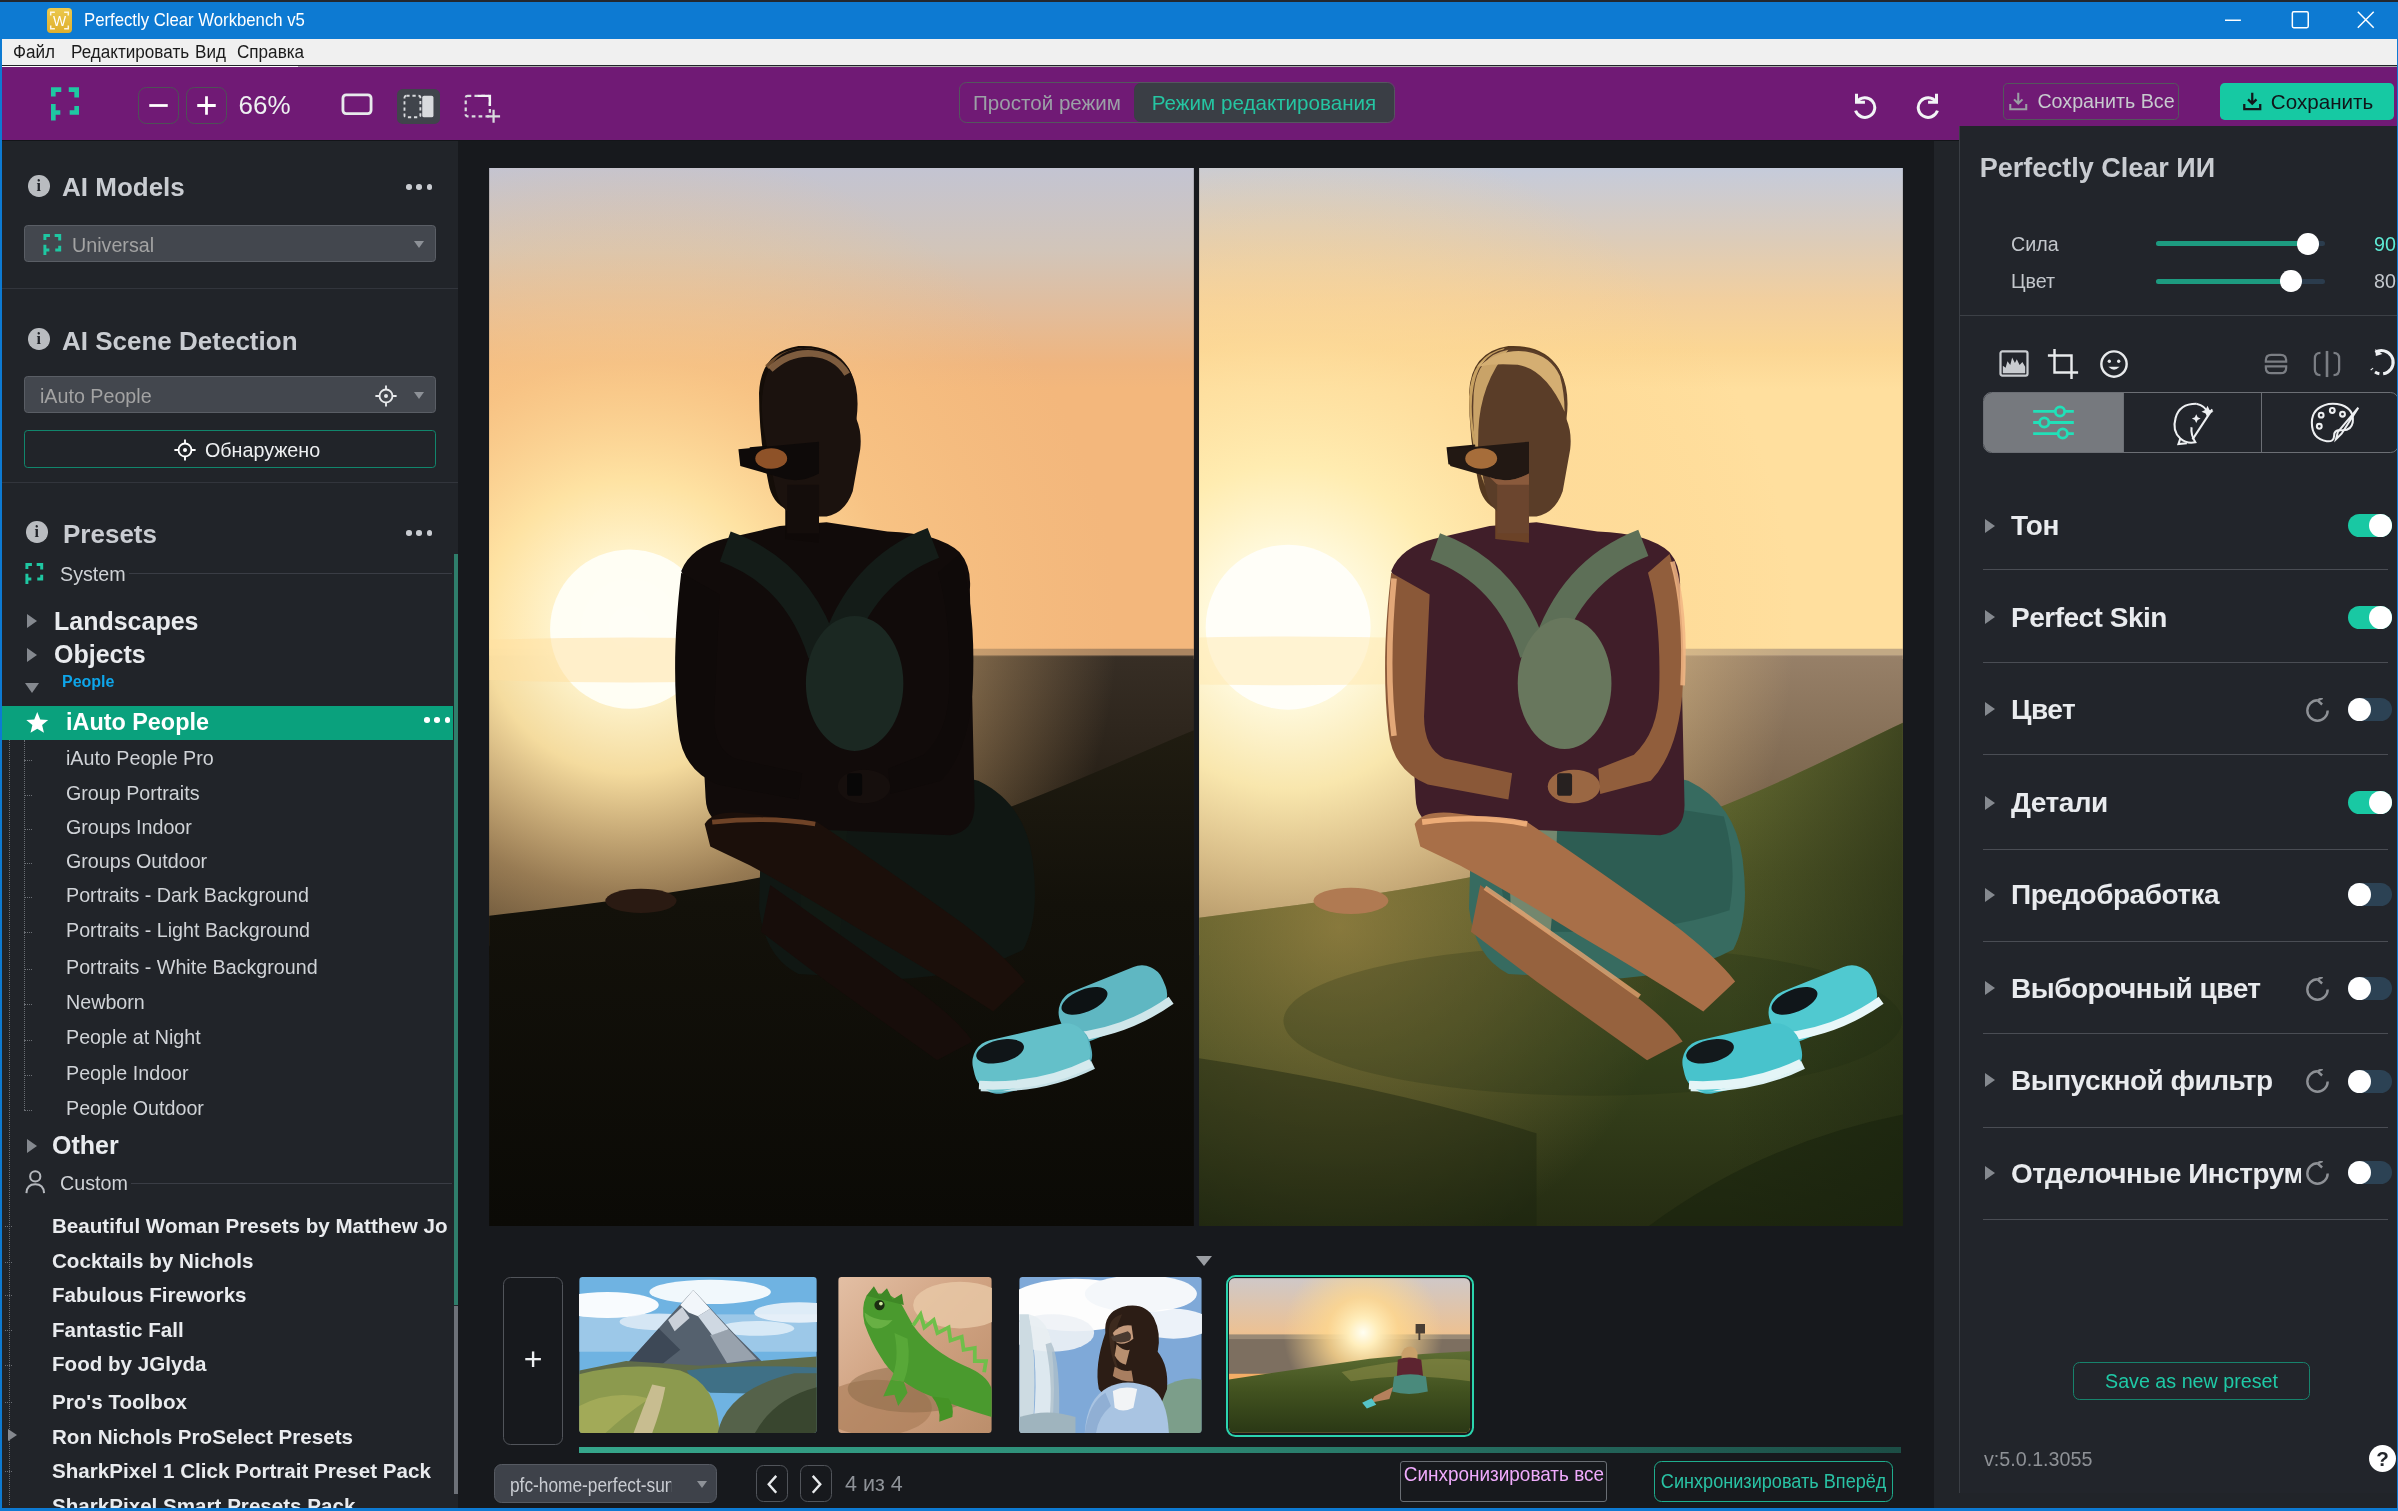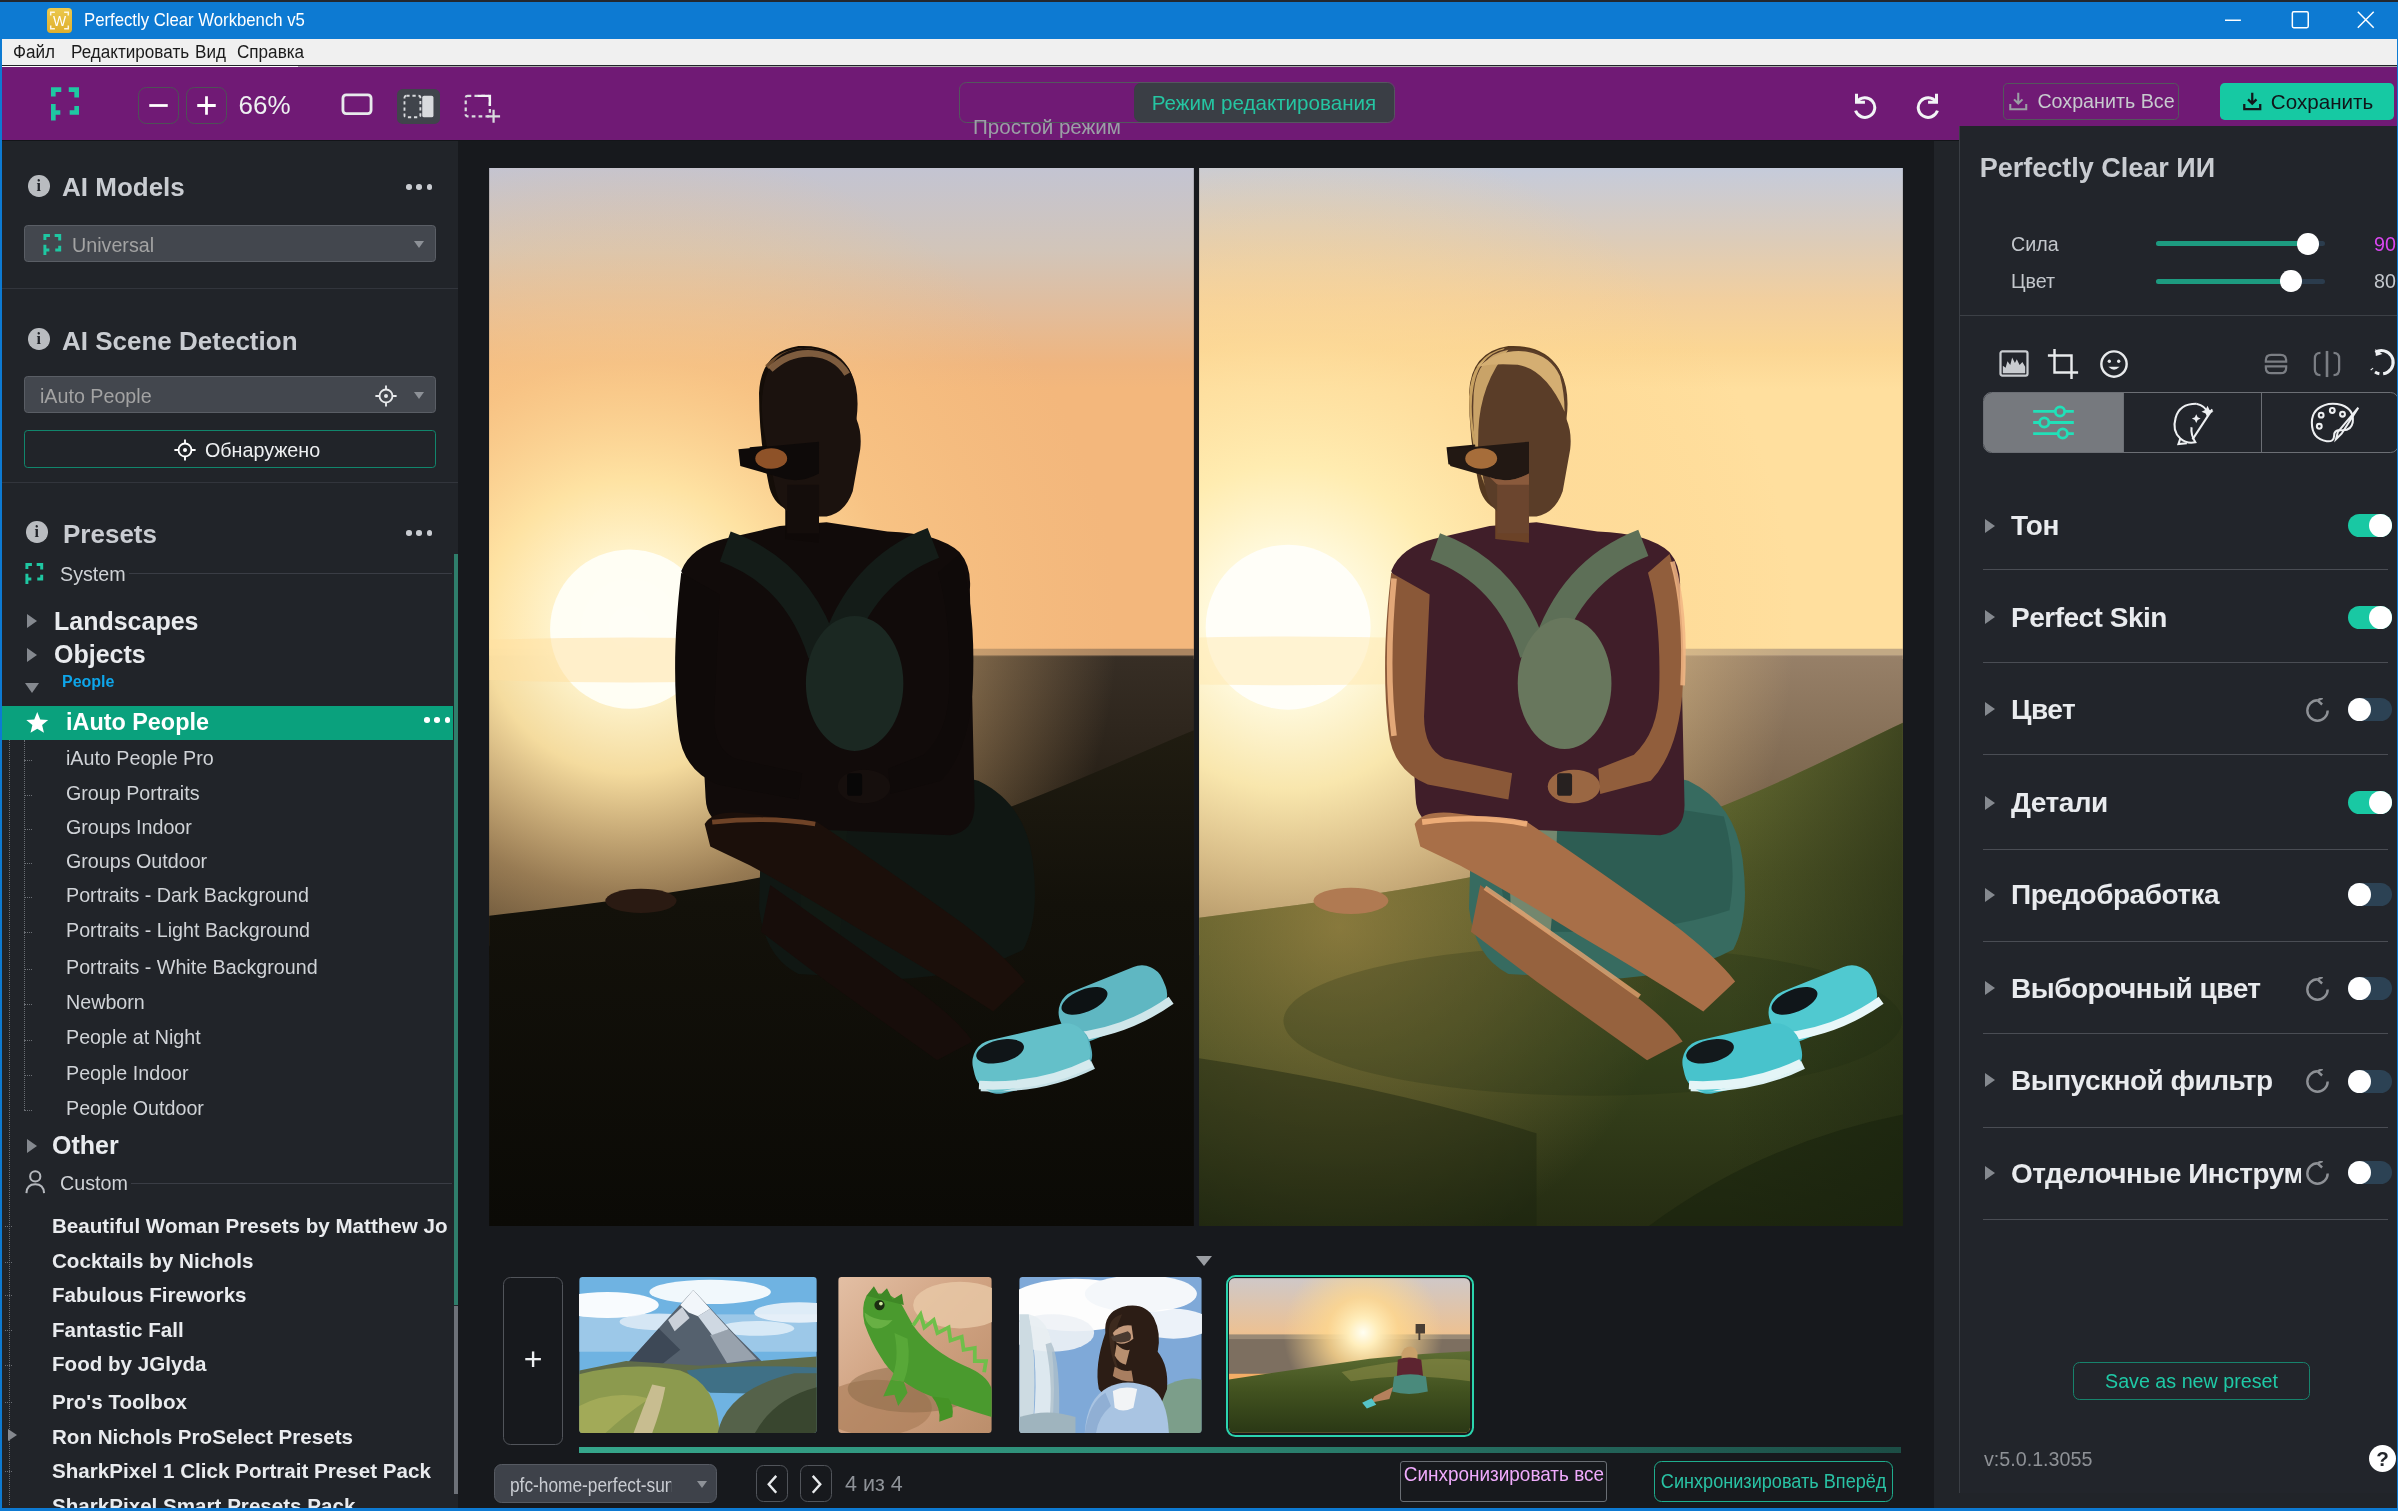--- a/index.html
+++ b/index.html
@@ -19,21 +19,21 @@
   #menuline1 { left:0; top:66px; width:298px; height:1.9px; background:#fcfcfc; }
   #menuline2 { left:298px; top:66px; width:2101px; height:0.9px; background:#a9a9a9; }
   #menuline3 { left:298px; top:67px; width:2101px; height:0.9px; background:#e8e8e8; }
 
   
   #toolbar { left:0; top:67px; width:2399px; height:74px; background:#701a75; border-bottom:0.9px solid #131519; }
   .tbbtn { position:absolute; border:1.9px solid #4e5157; border-radius:8.4px; }
   #zoomtext { left:230px; top:23.4px; width:69px; color:#eef0f2; font-size:26px; text-align:center; }
   #modetoggle { left:959px; top:15px; width:436px; height:41px; border:0.9px solid #54575e; border-radius:7.5px; }
   #modeleft { position:absolute; left:0; top:0; width:174px; height:39px; color:#9ba0a6; font-size:20.6px;
-     display:flex; align-items:center; justify-content:center;margin-top:24px; }
+     display:flex; align-items:center; justify-content:center; }
   #moderight { position:absolute; left:174px; top:0; width:260px; height:39px; background:#3a3e45; border-radius:6.6px;
      color:#25c5a2; font-size:20.6px; display:flex; align-items:center; justify-content:center; }
   #saveallbtn { left:2003px; top:16px; width:176px; height:37px; border:0.9px solid #54575d; border-radius:4.7px;
      color:#c7cace; font-size:19.7px; display:flex; align-items:center; justify-content:center; gap:7.5px; white-space:nowrap; }
   #savebtn { left:2220px; top:16px; width:174px; height:37px; background:#16c9a3; border-radius:4.7px;
      color:#11151a; font-size:20.6px; display:flex; align-items:center; justify-content:center; gap:7.5px; white-space:nowrap; }
 
   
   #sidebar { left:0; top:141px; width:458px; height:1367px; background:#212429; color:#cfd2d6; overflow:hidden; }
   .sechead { position:absolute; font-size:26px; font-weight:bold; color:#c9ccd1; }
@@ -635,21 +635,21 @@
     <div class="abs" style="left:454px;top:413px;width:4.7px;height:751px;background:#2f7e6b"></div>
     <div class="abs" style="left:454px;top:1165px;width:4.7px;height:188px;background:#6d7178"></div>
   </div>
   <div class="abs" id="rpanel">
     <div class="abs" style="left:19.7px;top:27px;font-size:27px;font-weight:bold;color:#c9ccd1">Perfectly Clear ИИ</div>
 
     <div class="abs" style="left:51px;top:107px;font-size:19.7px;color:#c3c7cc">Сила</div>
     <div class="abs" style="left:196px;top:115px;width:169px;height:4.7px;background:#2b3c4d;border-radius:2.8px"></div>
     <div class="abs" style="left:196px;top:115px;width:152px;height:4.7px;background:#1d9b80;border-radius:2.8px"></div>
     <div class="abs" style="left:337px;top:107px;width:21.5px;height:21.5px;border-radius:50%;background:#fff"></div>
-    <div class="abs" style="left:410px;top:107px;width:26px;font-size:19.7px;color:#d946ef;text-align:right">90</div>
+    <div class="abs" style="left:410px;top:107px;width:26px;font-size:19.7px;color:#5eead4;text-align:right">90</div>
     <div class="abs" style="left:51px;top:144px;font-size:19.7px;color:#c3c7cc">Цвет</div>
     <div class="abs" style="left:196px;top:153px;width:169px;height:4.7px;background:#2b3c4d;border-radius:2.8px"></div>
     <div class="abs" style="left:196px;top:153px;width:135px;height:4.7px;background:#1d9b80;border-radius:2.8px"></div>
     <div class="abs" style="left:320px;top:144px;width:21.5px;height:21.5px;border-radius:50%;background:#fff"></div>
     <div class="abs" style="left:410px;top:144px;width:26px;font-size:19.7px;color:#c3c7cc;text-align:right">80</div>
     <div class="abs" style="left:0;top:189px;width:465px;height:0.9px;background:#3c4046"></div>
 
     <svg class="abs" style="left:39px;top:224px" width="30" height="27" viewBox="0 0 32 29">
       <rect x="1.5" y="1.5" width="29" height="26" rx="2" fill="none" stroke="#c9ccd0" stroke-width="2.4"></rect>
       <path d="M4 25 L4 17 L7 19 L9 12 L12 16 L14 8 L17 14 L19 10 L22 16 L25 13 L28 18 L28 25 Z" fill="#c9ccd0"></path>

